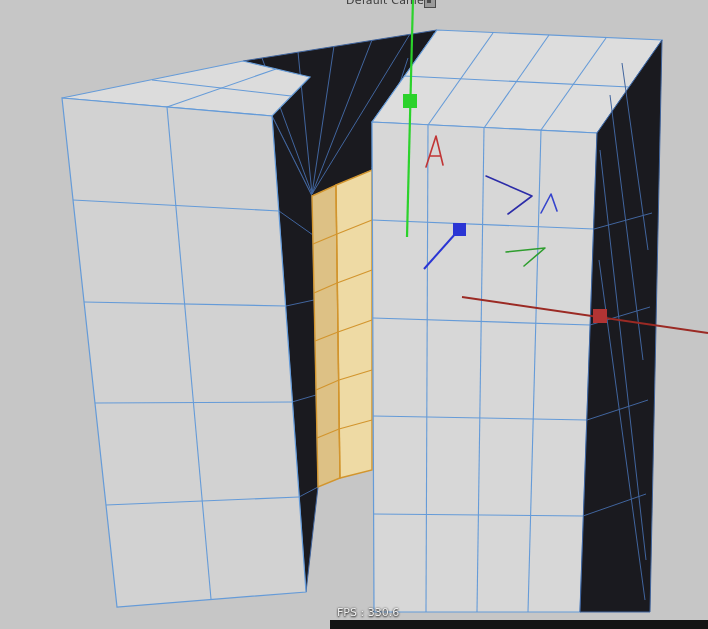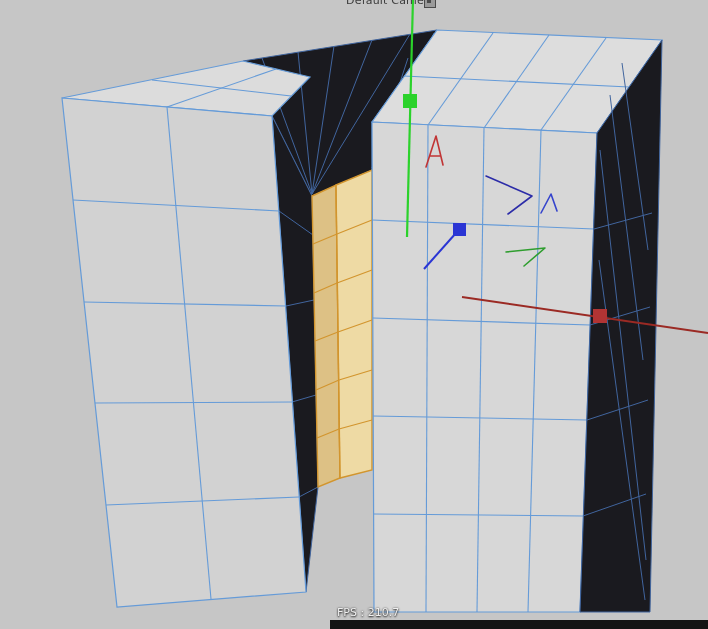--- a/index.html
+++ b/index.html
@@ -139,15 +139,15 @@
     <line class="axis-r" x1="462" y1="297" x2="708" y2="333"></line>
     <rect class="handle-r" x="593" y="309" width="14" height="14"></rect>
     <line class="axis-b" x1="456" y1="233" x2="424" y2="269"></line>
     <rect class="handle-b" x="453" y="223" width="13" height="13"></rect>
   </g>
 </svg>
 
   <div class="camera-label">Default Camera</div>
   <span class="camera-icon"></span>
 
-  <div class="fps-label">FPS : 210.7</div>
+  <div class="fps-label">FPS : 330.6</div>
   <div class="bottom-bar"></div>
 </div>
 
 </body></html>

